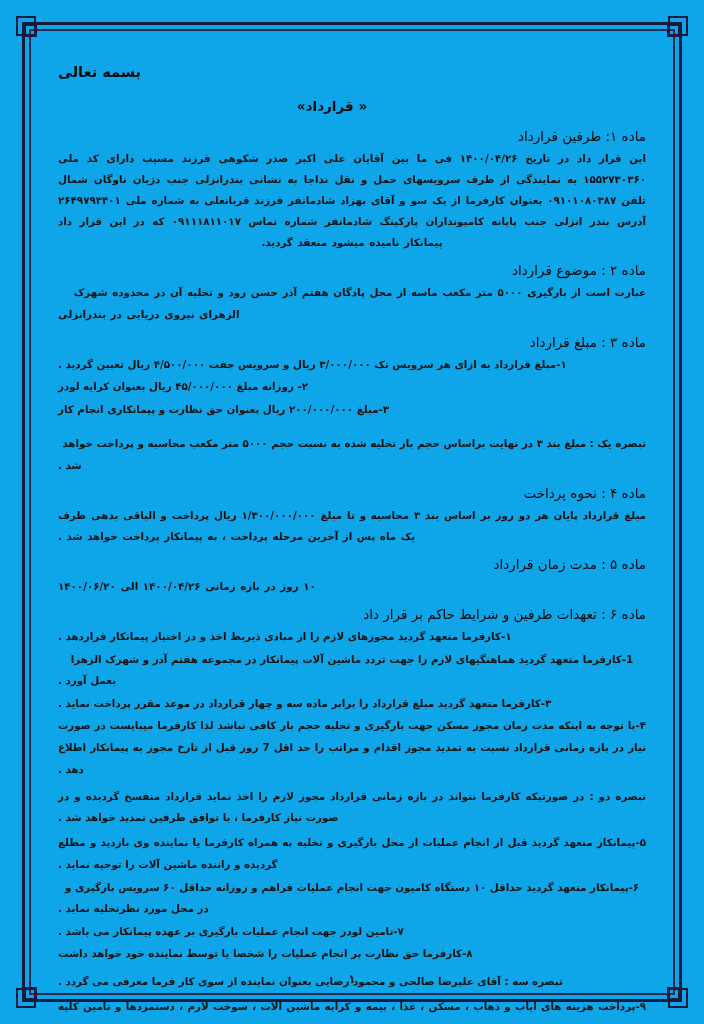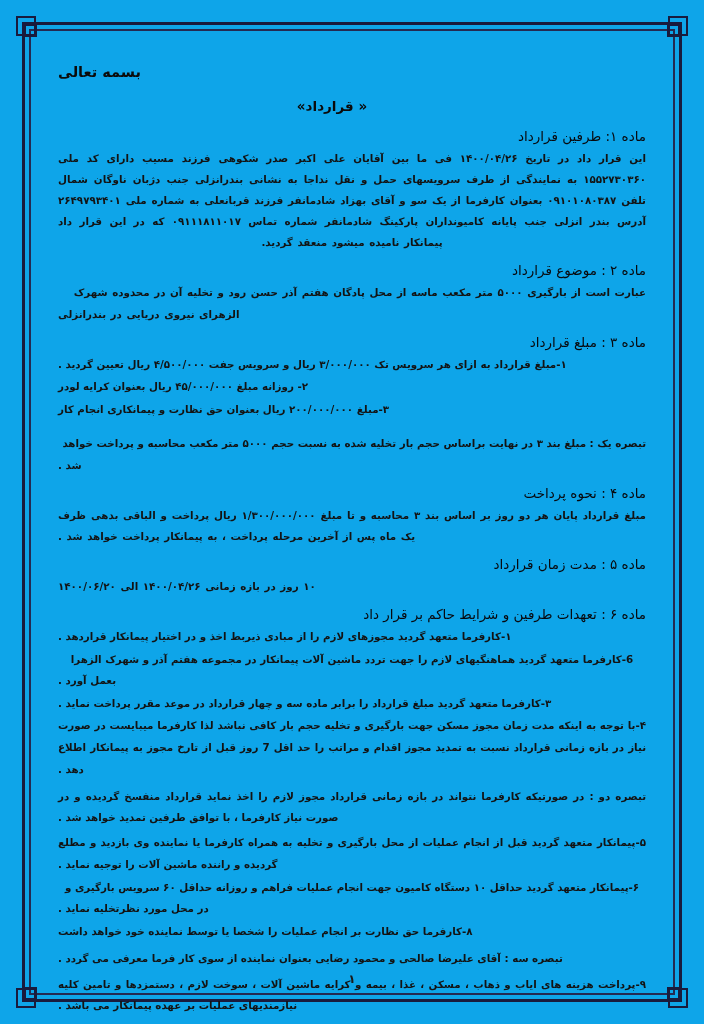--- a/index.html
+++ b/index.html
@@ -206,28 +206,29 @@
 
     <section class="article">
       <h2 class="article-heading">ماده ۵ : مدت زمان قرارداد</h2>
       <p class="para center-ish">۱۰ روز در بازه زمانی ۱۴۰۰/۰۴/۲۶ الی ۱۴۰۰/۰۶/۲۰</p>
     </section>
 
     <section class="article">
       <h2 class="article-heading">ماده ۶ : تعهدات طرفین و شرایط حاکم بر قرار داد</h2>
       <ul class="list">
         <li class="short">۱-کارفرما متعهد گردید مجوزهای لازم را از مبادی ذیربط اخذ و در اختیار پیمانکار قراردهد .</li>
-        <li class="short">6-کارفرما متعهد گردید هماهنگیهای لازم را جهت تردد ماشین آلات پیمانکار در مجموعه هفتم آذر و شهرک الزهرا بعمل آورد .</li>
+        <li class="short">1-کارفرما متعهد گردید هماهنگیهای لازم را جهت تردد ماشین آلات پیمانکار در مجموعه هفتم آذر و شهرک الزهرا بعمل آورد .</li>
         <li class="short">۳-کارفرما متعهد گردید مبلغ قرارداد را برابر ماده سه و چهار قرارداد در موعد مقرر پرداخت نماید .</li>
         <li>۴-با توجه به اینکه مدت زمان مجوز مسکن جهت بارگیری و تخلیه حجم بار کافی نباشد لذا کارفرما میبایست در صورت نیاز در بازه زمانی قرارداد نسبت به تمدید مجوز اقدام و مراتب را حد اقل 7 روز قبل از تارخ مجوز به پیمانکار اطلاع دهد .</li>
       </ul>
       <p class="note">تبصره دو : در صورتیکه کارفرما نتواند در بازه زمانی قرارداد مجوز لازم را اخذ نماید قرارداد منفسخ گردیده و در صورت نیاز کارفرما ، با توافق طرفین تمدید خواهد شد .</p>
       <ul class="list">
         <li>۵-پیمانکار متعهد گردید قبل از انجام عملیات از محل بارگیری و تخلیه به همراه کارفرما یا نماینده وی بازدید و مطلع گردیده و راننده ماشین آلات را توجیه نماید .</li>
         <li class="short">۶-پیمانکار متعهد گردید حداقل ۱۰ دستگاه کامیون جهت انجام عملیات فراهم و روزانه حداقل ۶۰ سرویس بارگیری و در محل مورد نظرتخلیه نماید .</li>
+        <li class="short">۷-تامین لودر جهت انجام عملیات بارگیری بر عهده پیمانکار می باشد .</li>
         <li class="short">۸-کارفرما حق نظارت بر انجام عملیات را شخصا یا توسط نماینده خود خواهد داشت</li>
       </ul>
       <p class="note short">تبصره سه : آقای علیرضا صالحی و محمود رضایی بعنوان نماینده از سوی کار فرما معرفی می گردد .</p>
       <ul class="list">
         <li>۹-پرداخت هزینه های ایاب و ذهاب ، مسکن ، غذا ، بیمه و کرایه ماشین آلات ، سوخت لازم ، دستمزدها و تامین کلیه نیازمندیهای عملیات بر عهده پیمانکار می باشد .</li>
 
       </ul>
     </section>
 
   </div>

